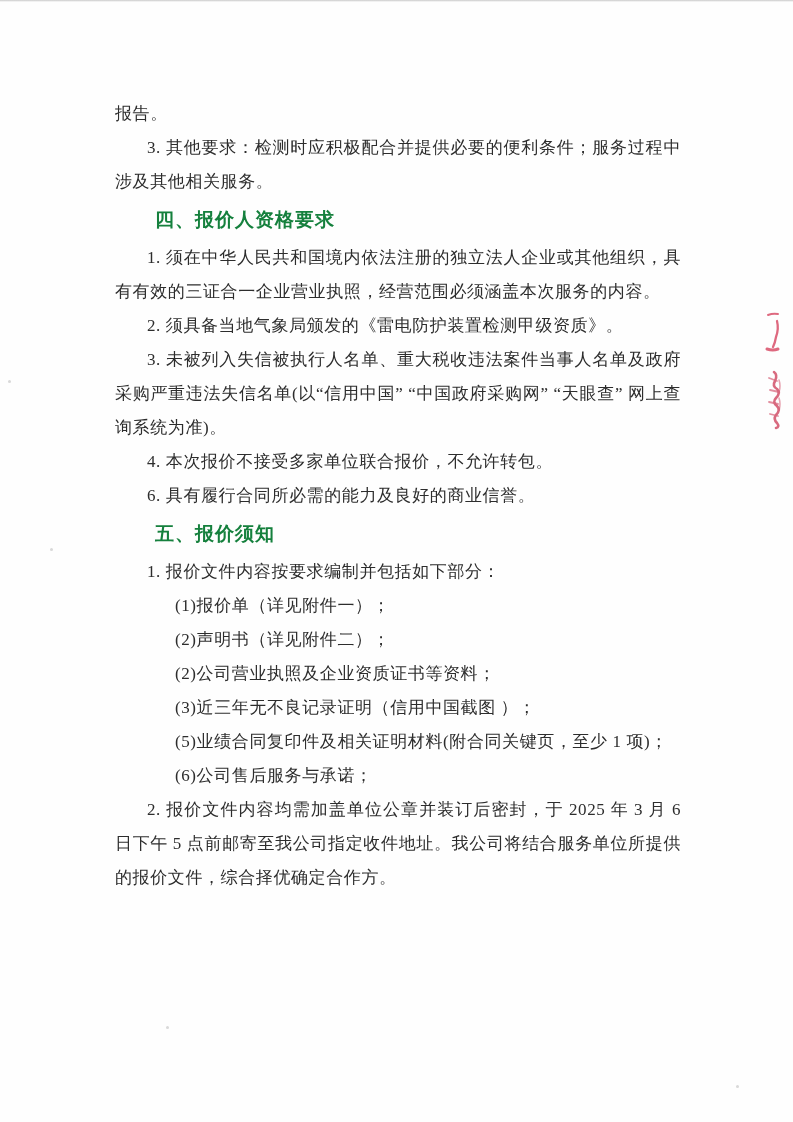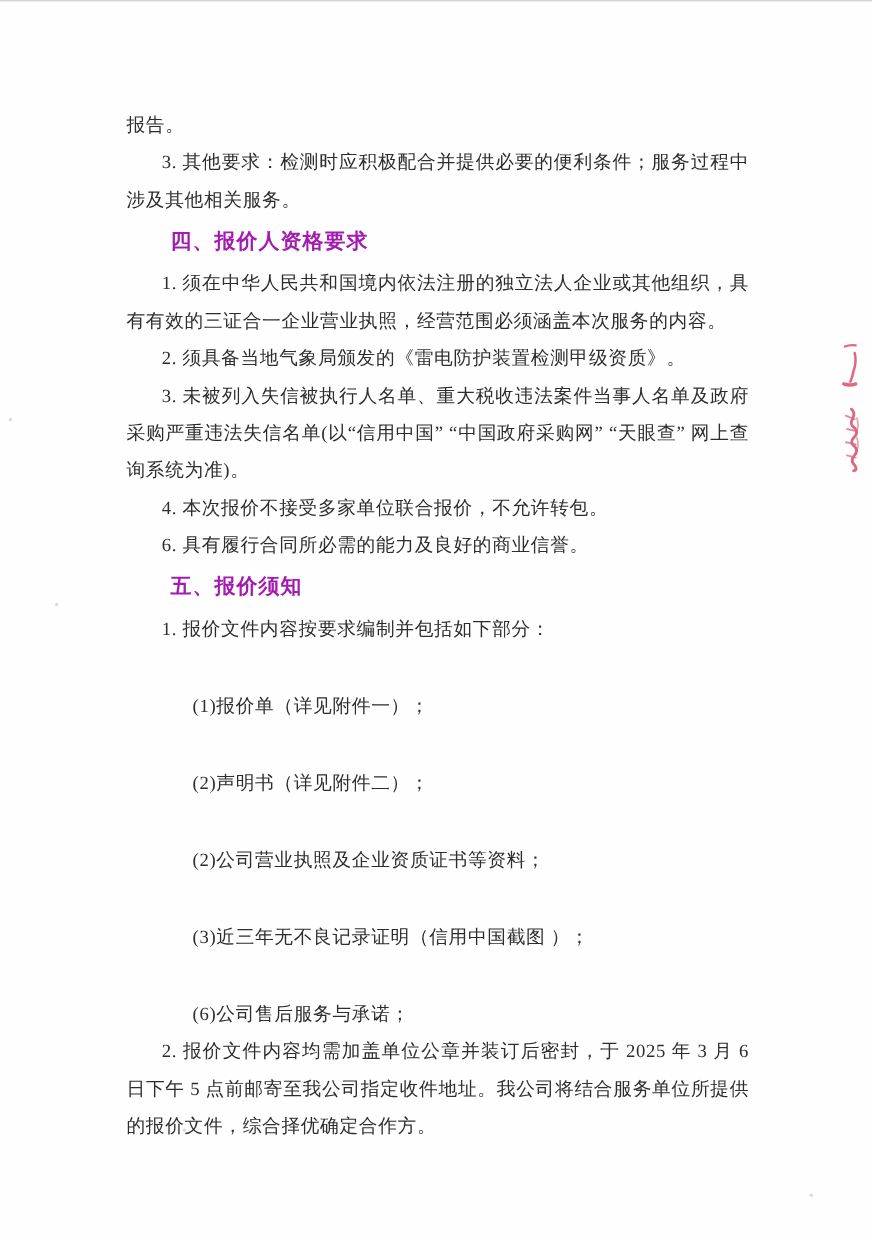--- a/index.html
+++ b/index.html
@@ -15,23 +15,23 @@
   }
   .doc{
     position:absolute;left:115px;top:97px;width:566px;
     color:#2d2d2d;font-size:17px;line-height:34px;
     text-align:justify;text-justify:inter-ideograph;
     letter-spacing:0.6px;
   }
   .doc p{margin:0;padding:0;}
   p.cont{text-indent:0;}
   p.para{text-indent:32px;}
-  p.sub{text-indent:60px;margin-top:36px;}
+  p.sub{text-indent:60px;}
   h2.heading{
-    font-size:19px;font-weight:700;color:#a21caf;
+    font-size:19px;font-weight:700;color:#15803d;
     margin:3px 0;text-indent:40px;line-height:36px;letter-spacing:1px;
   }
   .bold-run{font-weight:400;}
   .margin-marks{position:absolute;left:755px;top:300px;width:38px;height:140px;}
   .speck{position:absolute;width:3px;height:3px;border-radius:50%;background:#b9b9b9;opacity:.55;}
 </style>
 </head>
 <body>
 
 <div class="page">
@@ -53,20 +53,21 @@
     <p class="para">6. 具有履行合同所必需的能力及良好的商业信誉。</p>
 
     <h2 class="heading">五、报价须知</h2>
 
     <p class="para">1. 报价文件内容按要求编制并包括如下部分：</p>
 
     <p class="sub">(1)报价单（详见附件一）；</p>
     <p class="sub">(2)声明书（详见附件二）；</p>
     <p class="sub">(2)公司营业执照及企业资质证书等资料；</p>
     <p class="sub">(3)近三年无不良记录证明（信用中国截图 ）；</p>
+    <p class="sub">(5)业绩合同复印件及相关证明材料(附合同关键页，至少 1 项)；</p>
     <p class="sub">(6)公司售后服务与承诺；</p>
 
     <p class="para">2. 报价文件内容均需加盖单位公章并装订后密封，于 2025 年 3 月 6 日下午 5 点前邮寄至我公司指定收件地址。我公司将结合服务单位所提供的报价文件，综合择优确定合作方。</p>
 
   </div>
 
   <svg class="margin-marks" viewBox="0 0 38 140" xmlns="http://www.w3.org/2000/svg">
     <g stroke="#d9506a" fill="none" stroke-linecap="round" opacity="0.85">
       <path d="M13 15 q5 -2 10 -1" stroke-width="2"></path>
       <path d="M22 21 q2 8 -1 16 q-1 6 -3 10" stroke-width="2.3"></path>

